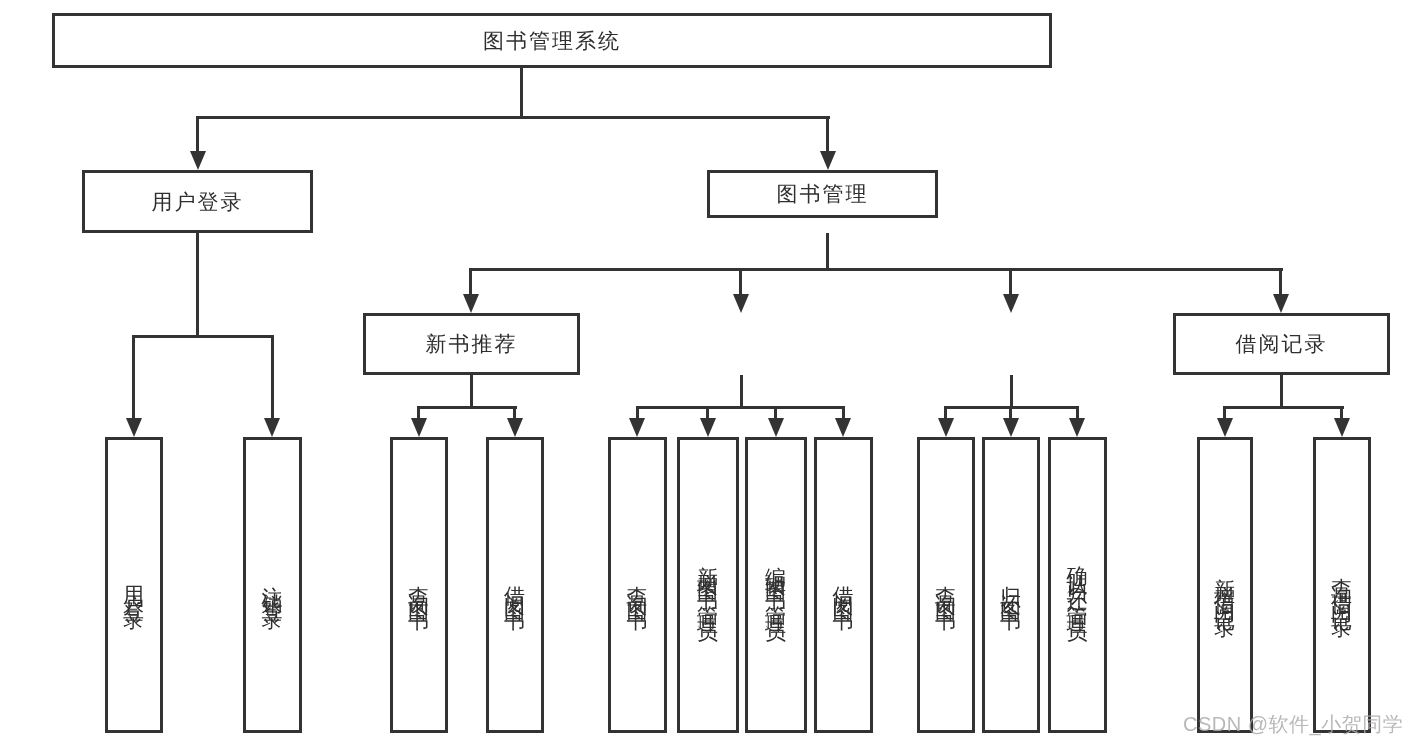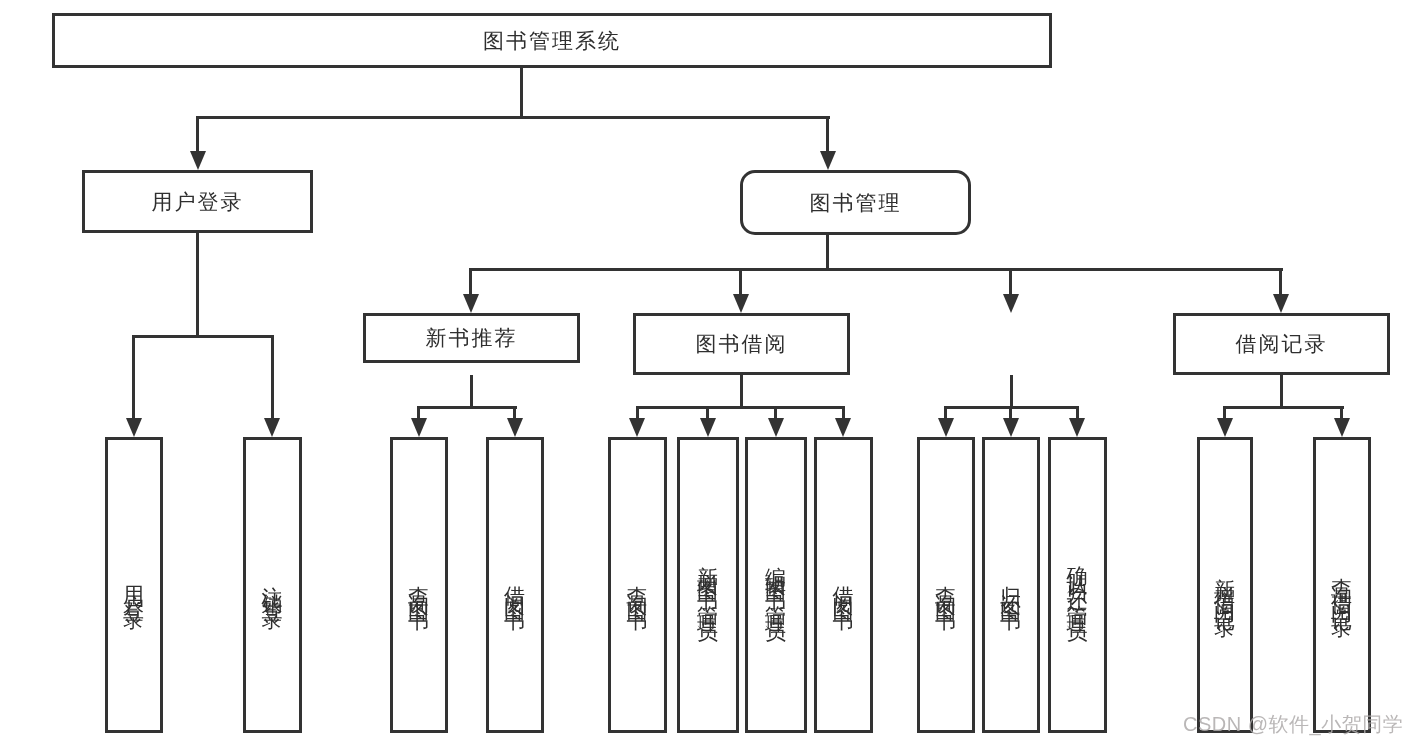--- a/index.html
+++ b/index.html
@@ -61,21 +61,21 @@
   <div class="vl" style="left:520px;top:68px;height:50px;"></div>
   <div class="hl" style="left:197px;top:116px;width:633px;"></div>
   <div class="vl" style="left:196px;top:116px;height:37px;"></div>
   <div class="arr" style="left:190px;top:151px;"></div>
   <div class="vl" style="left:826px;top:116px;height:37px;"></div>
   <div class="arr" style="left:820px;top:151px;"></div>
 
   <div class="box" style="left:82px;top:170px;width:231px;height:63px;">
     <span>用户登录</span>
   </div>
-  <div class="box" style="left:740px;top:170px;width:231px;height:65px;border-radius:15px;">
+  <div class="box" style="left:707px;top:170px;width:231px;height:48px;">
     <span>图书管理</span>
   </div>
 
   <div class="vl" style="left:196px;top:233px;height:105px;"></div>
   <div class="hl" style="left:133px;top:335px;width:141px;"></div>
   <div class="vl" style="left:132px;top:335px;height:84px;"></div>
   <div class="arr" style="left:126px;top:418px;"></div>
   <div class="vl" style="left:271px;top:335px;height:84px;"></div>
   <div class="arr" style="left:264px;top:418px;"></div>
 
@@ -83,25 +83,22 @@
   <div class="hl" style="left:470px;top:268px;width:813px;"></div>
   <div class="vl" style="left:469px;top:268px;height:28px;"></div>
   <div class="arr" style="left:463px;top:294px;"></div>
   <div class="vl" style="left:739px;top:268px;height:28px;"></div>
   <div class="arr" style="left:733px;top:294px;"></div>
   <div class="vl" style="left:1009px;top:268px;height:28px;"></div>
   <div class="arr" style="left:1003px;top:294px;"></div>
   <div class="vl" style="left:1279px;top:268px;height:28px;"></div>
   <div class="arr" style="left:1273px;top:294px;"></div>
 
-  <div class="box" style="left:363px;top:313px;width:217px;height:50px;">
+  <div class="box" style="left:363px;top:313px;width:217px;height:62px;">
     <span>新书推荐</span>
-  </div>
-  <div class="box" style="left:633px;top:313px;width:217px;height:62px;">
-    <span>图书借阅</span>
   </div>
   <div class="box" style="left:1173px;top:313px;width:217px;height:62px;">
     <span>借阅记录</span>
   </div>
 
   <div class="vl" style="left:470px;top:375px;height:34px;"></div>
   <div class="hl" style="left:417px;top:406px;width:100px;"></div>
   <div class="vl" style="left:417px;top:406px;height:14px;"></div>
   <div class="arr" style="left:411px;top:418px;"></div>
   <div class="vl" style="left:513px;top:406px;height:14px;"></div>

